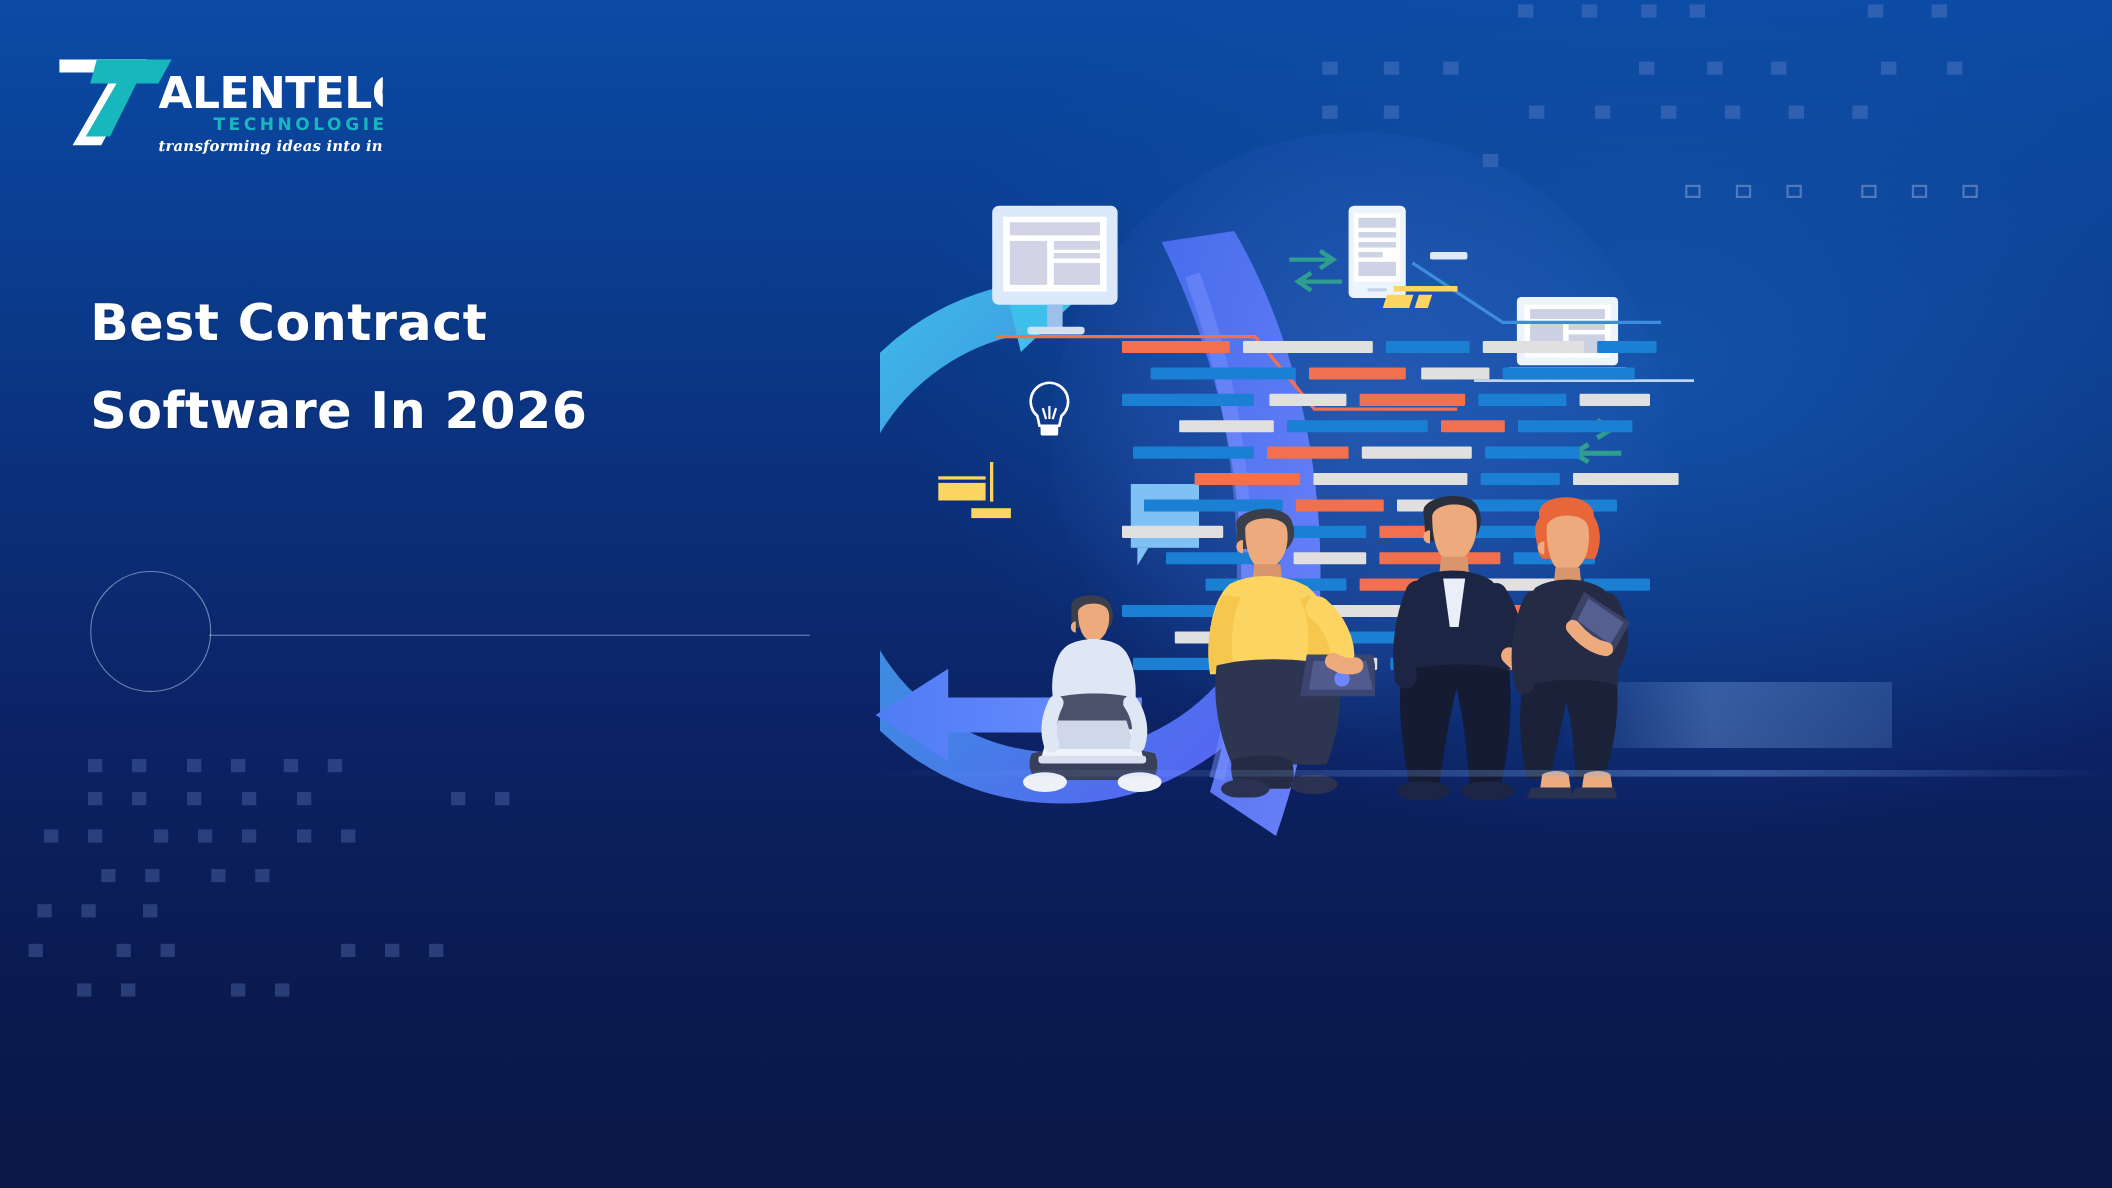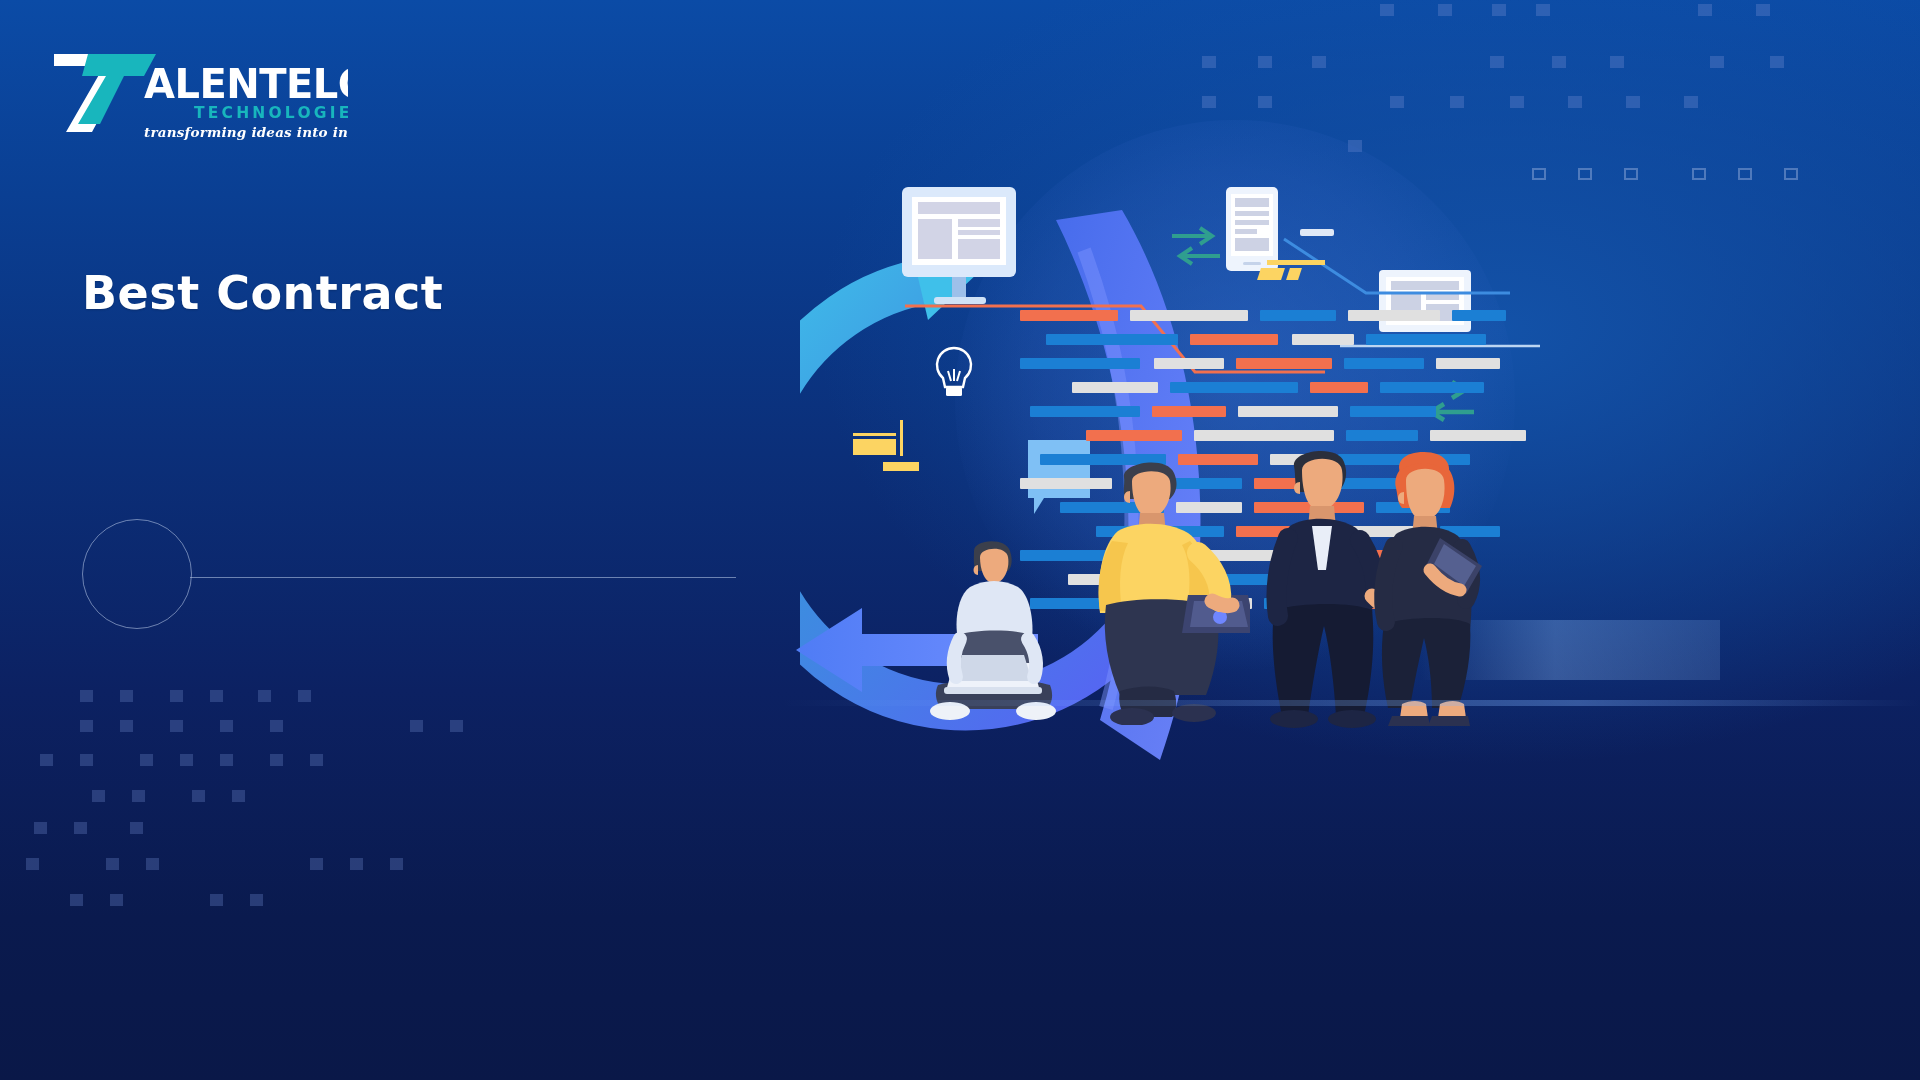--- a/index.html
+++ b/index.html
@@ -187,20 +187,21 @@
       <path d="M40 18 H108 L96 40 H76 L52 88 H30 L58 40 H34 Z" fill="#18b6bd"></path>
 
       <text x="96" y="62" font-family="DejaVu Sans, sans-serif" font-size="40" font-weight="700" fill="#ffffff" letter-spacing="-0.5">ALENTELGIA</text>
       <text x="146" y="82" font-family="DejaVu Sans, sans-serif" font-size="15.5" font-weight="700" fill="#18b6bd" letter-spacing="3.2">TECHNOLOGIES</text>
       <text x="96" y="101" font-family="DejaVu Serif, serif" font-size="13.5" font-style="italic" font-weight="700" fill="#ffffff" letter-spacing="0.2">transforming ideas into innovation</text>
     </svg>
   </div>
 
   <h1 class="headline">
     <span class="ln">Best Contract</span>
+    <span class="ln">Software In 2026</span>
   </h1>
 
   <div class="deco-circle"></div>
   <div class="deco-rule"></div>
 
   <div class="art">
 
     <div class="glow-ring"></div>
 
     <svg class="ring-arrow" width="700" height="620" viewBox="0 0 700 620">

